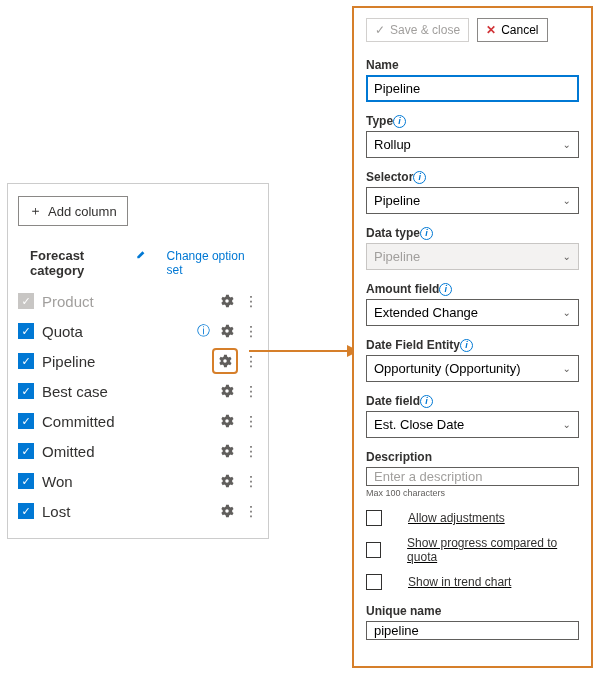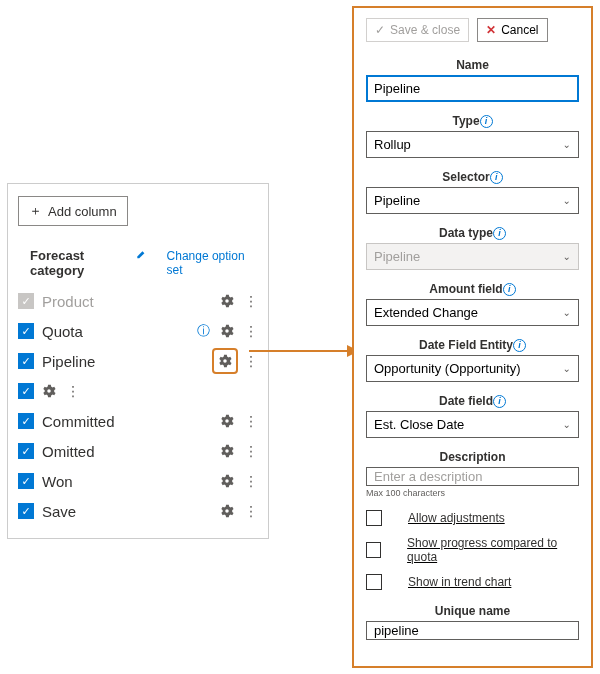--- a/index.html
+++ b/index.html
@@ -119,21 +119,21 @@
       align-items: center;
       gap: 5px;
       cursor: pointer;
     }
     .tbar-btn.disabled { color: #a19f9d; border-color: #d2d0ce; cursor: default; }
     .tbar-btn .x { color: #d13438; font-weight: bold; }
 
     .field-block { margin-bottom: 12px; }
     .field-label-row {
       display: flex;
-      justify-content: center;
+      justify-content: flex-start;
       align-items: center;
       margin-bottom: 3px;
     }
     .field-label {
       font-size: 12px;
       color: #323130;
       font-weight: 600;
     }
     .info-icon {
       width: 13px; height: 13px;
@@ -251,20 +251,21 @@
             </svg>
           </span>
         <span class="more-dots">⋮</span>
       </span>
     </div>
 
     <div class="row">
       <span class="checkbox">
           <span class="check">✓</span>
         </span>
+      <span class="row-label">Best case</span>
       <span class="row-actions">
         <span class="gear">
             <svg class="gear-svg" viewBox="0 0 16 16">
               <path fill="#605e5c" d="M8 10a2 2 0 100-4 2 2 0 000 4zm6-2a6 6 0 01-.1 1l1.6 1.2-1.5 2.6-1.9-.7a6 6 0 01-1.7 1l-.3 2H6.9l-.3-2a6 6 0 01-1.7-1l-1.9.7L1.5 10l1.6-1.2A6 6 0 013 8a6 6 0 01.1-1L1.5 5.8l1.5-2.6 1.9.7a6 6 0 011.7-1l.3-2h3.2l.3 2a6 6 0 011.7 1l1.9-.7 1.5 2.6L13.9 7a6 6 0 01.1 1z"></path>
             </svg>
           </span>
         <span class="more-dots">⋮</span>
       </span>
     </div>
 
@@ -310,21 +311,21 @@
             </svg>
           </span>
         <span class="more-dots">⋮</span>
       </span>
     </div>
 
     <div class="row">
       <span class="checkbox">
           <span class="check">✓</span>
         </span>
-      <span class="row-label">Save</span>
+      <span class="row-label">Lost</span>
       <span class="row-actions">
         <span class="gear">
             <svg class="gear-svg" viewBox="0 0 16 16">
               <path fill="#605e5c" d="M8 10a2 2 0 100-4 2 2 0 000 4zm6-2a6 6 0 01-.1 1l1.6 1.2-1.5 2.6-1.9-.7a6 6 0 01-1.7 1l-.3 2H6.9l-.3-2a6 6 0 01-1.7-1l-1.9.7L1.5 10l1.6-1.2A6 6 0 013 8a6 6 0 01.1-1L1.5 5.8l1.5-2.6 1.9.7a6 6 0 011.7-1l.3-2h3.2l.3 2a6 6 0 011.7 1l1.9-.7 1.5 2.6L13.9 7a6 6 0 01.1 1z"></path>
             </svg>
           </span>
         <span class="more-dots">⋮</span>
       </span>
     </div>
   </div>

